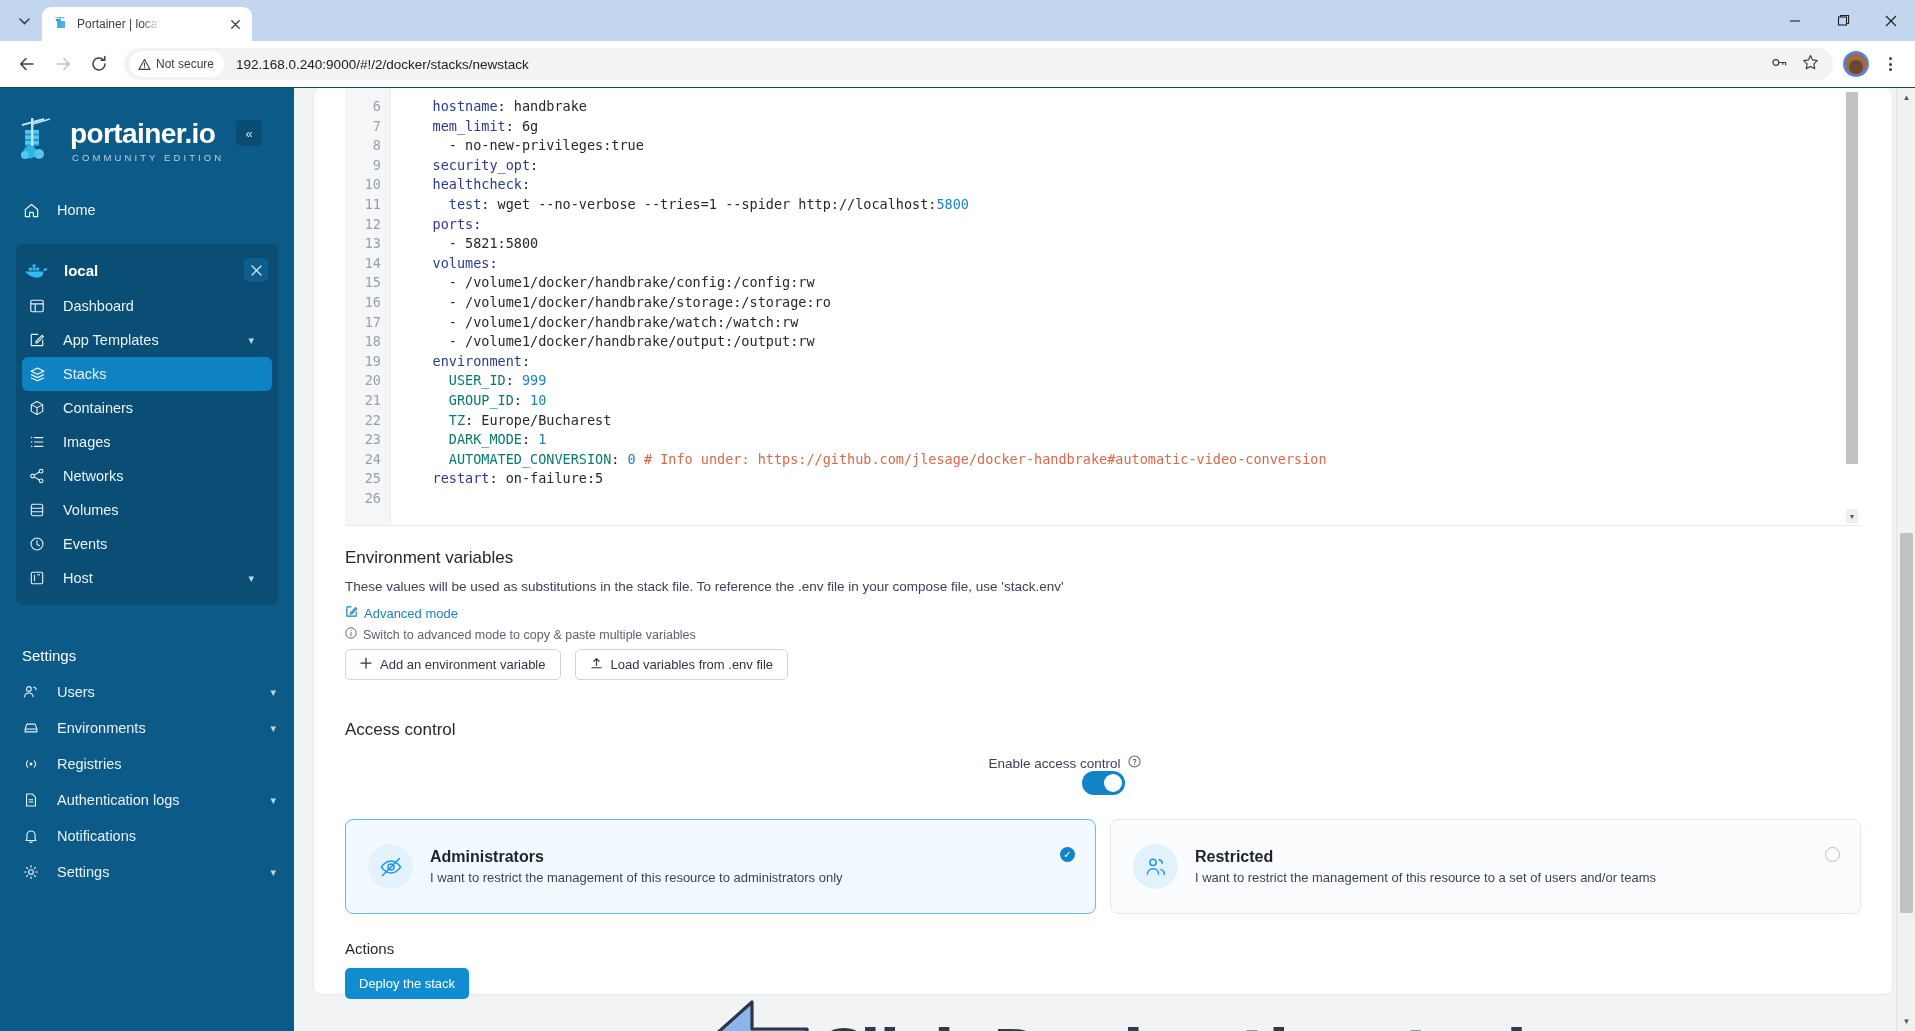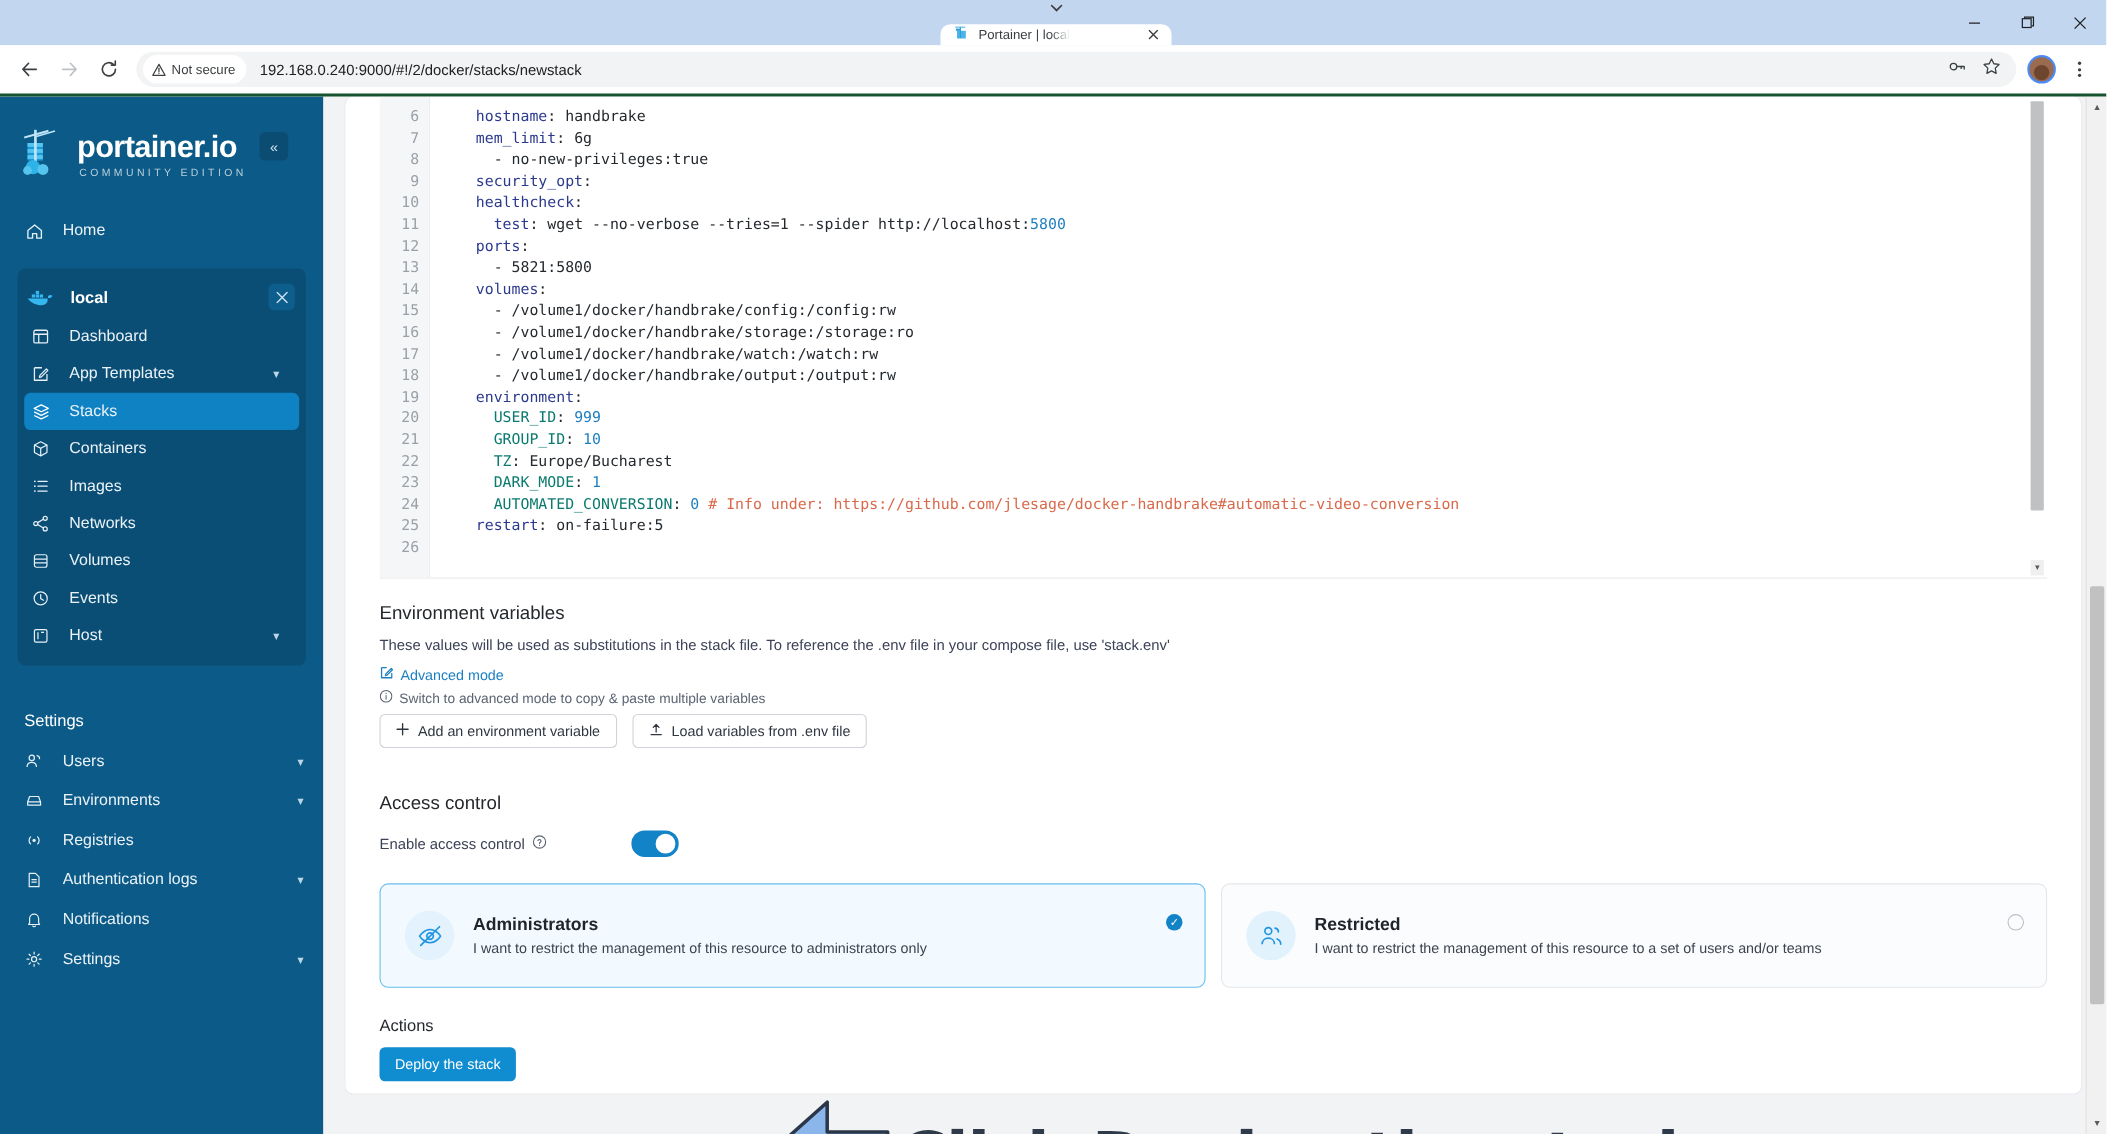--- a/index.html
+++ b/index.html
@@ -8,24 +8,23 @@
     overflow: hidden;
     font-family: "Liberation Sans", sans-serif;
     background: #ffffff;
   }
 
   
   .browser-tabstrip {
     height: 41px;
     background: #c3d6f0;
     display: flex;
-    align-items: center;
+    align-items: flex-end;
     padding-left: 4px;
     position: relative;
-    flex-direction: column;
   }
   .tab-list-chevron {
     width: 28px; height: 28px;
     margin: 0 4px 6px 6px;
     display: flex; align-items: center; justify-content: center;
     border-radius: 50%;
     color: #3c4043; font-size: 12px;
   }
   .tab {
     height: 34px;
@@ -73,21 +72,21 @@
     color: #202124;
   }
 
   .browser-toolbar {
     height: 47px;
     background: #ffffff;
     display: flex;
     align-items: center;
     padding: 0 10px;
     gap: 2px;
-    border-bottom: 3px solid #14532d;
+    border-bottom: 1px solid #14532d;
   }
   .nav-btn {
     width: 34px; height: 34px;
     display: flex; align-items: center; justify-content: center;
     border-radius: 50%;
     color: #3c4043;
   }
   .nav-btn.disabled { color: #bdc1c6; }
   .omnibox {
     flex: 1;
@@ -363,20 +362,21 @@
     padding: 0 14px;
     font-size: 13px;
     color: #2f3640;
     white-space: nowrap;
   }
 
   .toggle-row {
     display: flex;
     align-items: center;
     margin-top: 15px;
+    flex-direction: column;
   }
   .toggle-label {
     font-size: 13.5px; color: #3c4257;
     display: flex; align-items: center; gap: 7px;
     width: 229px;
   }
   .switch {
     width: 43px; height: 24px;
     background: #1283c7;
     border-radius: 12px;

